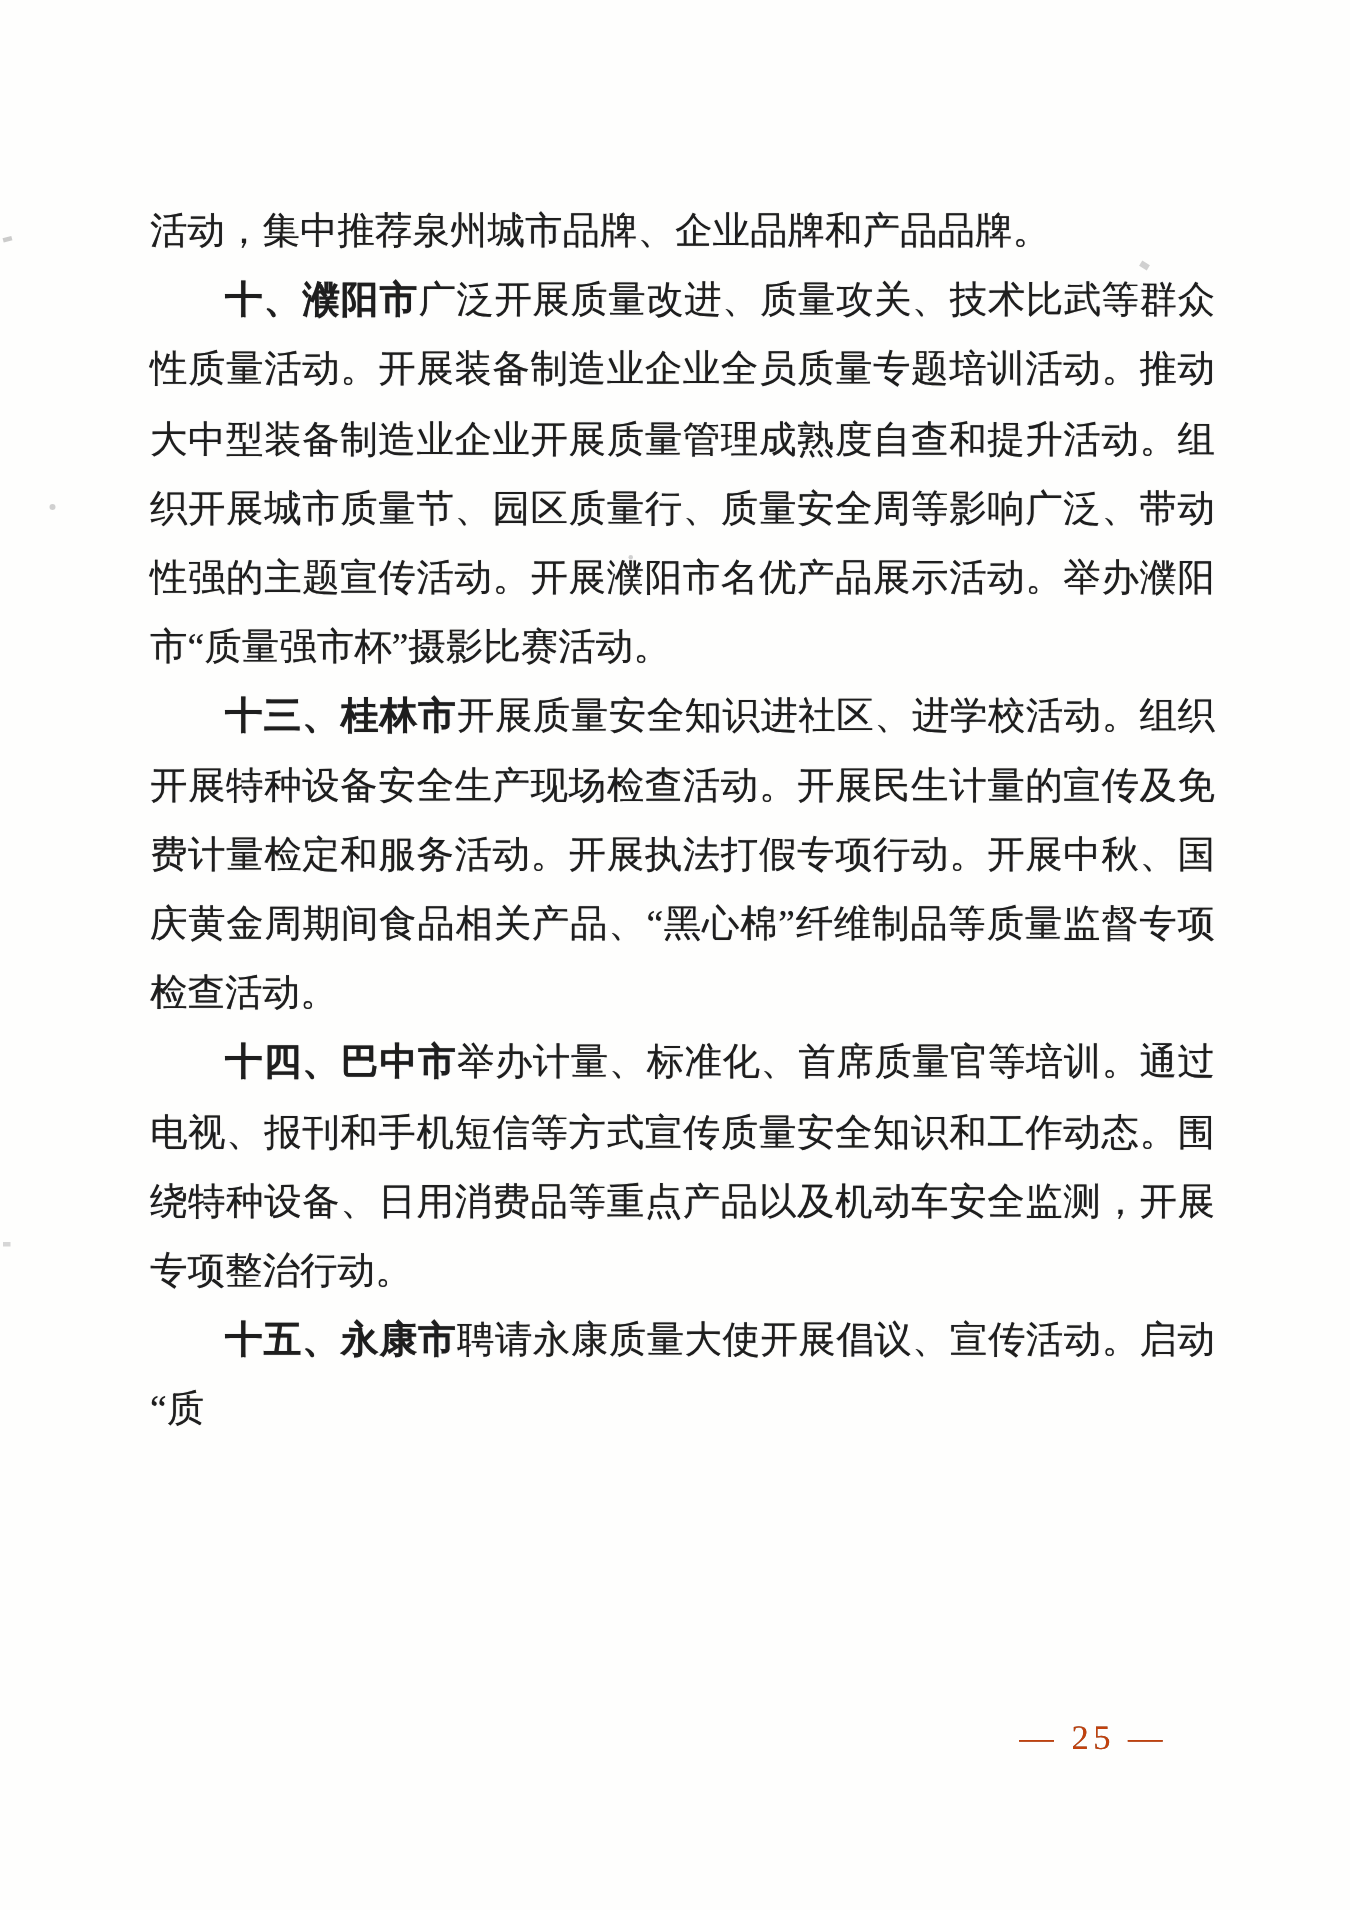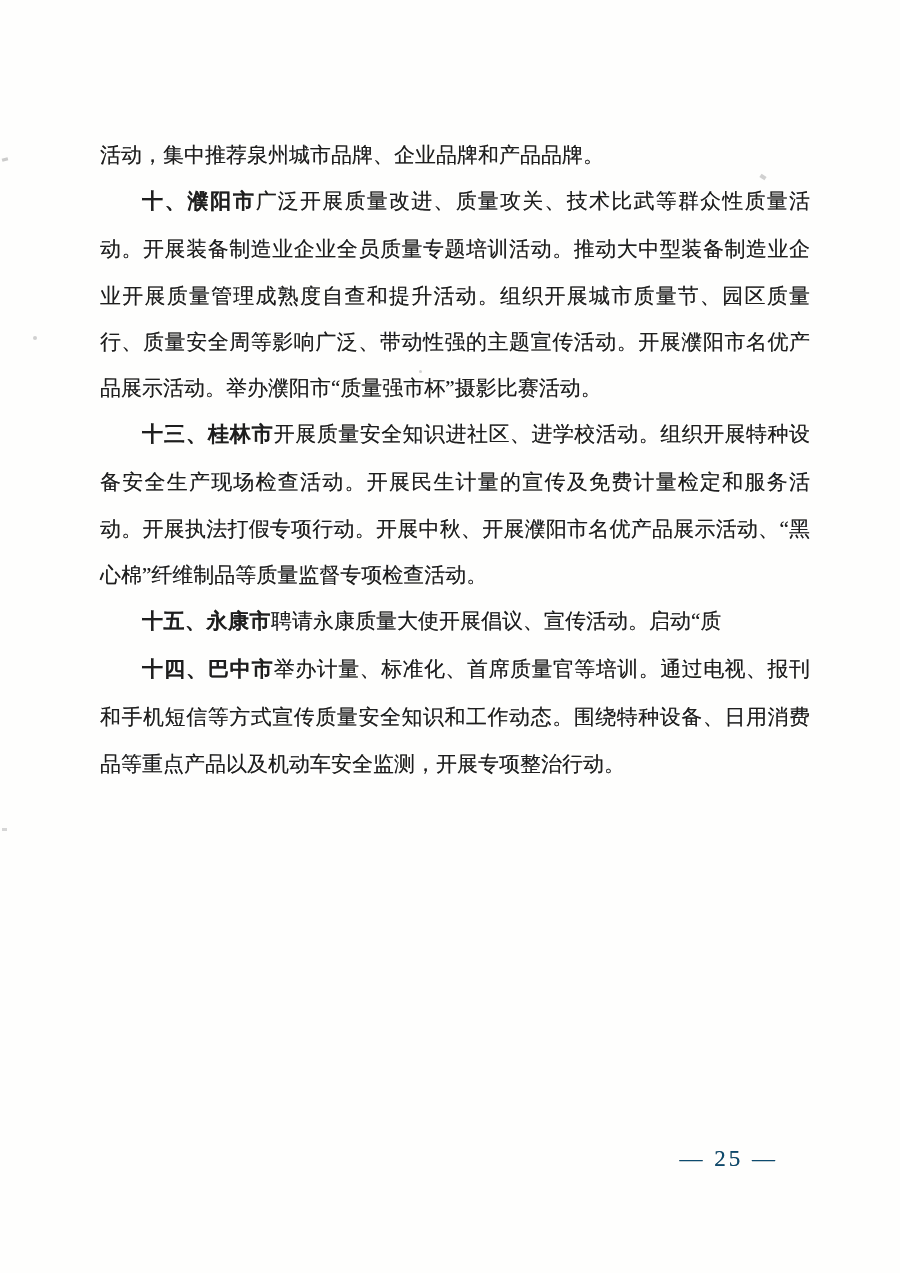--- a/index.html
+++ b/index.html
@@ -15,46 +15,46 @@
     background: #fefefd;
     overflow: hidden;
     font-family: "Liberation Serif", "DejaVu Serif", serif;
   }
   .content {
     position: absolute;
     left: 100px;
     top: 132px;
     width: 710px;
     color: #1e1e1e;
-    font-size: 21px;
+    font-size: 25px;
     line-height: 46.2px;
     text-shadow: 0 0 0.5px rgba(0,0,0,0.55);
   }
   .para {
     margin: 0;
     padding: 0;
     text-align: justify;
     text-align-last: left;
     text-justify: inter-character;
     word-break: break-all;
   }
   .para.indent {
     text-indent: 2em;
   }
   .lead {
     font-weight: 700;
-    font-family: Liberation Mono, monospace;
+    font-family: Liberation Serif, serif;
     letter-spacing: 0.5px;
   }
   .page-number {
     position: absolute;
     top: 1146px;
     right: 122px;
     font-size: 23px;
-    color: #0c4a6e;
+    color: #c2410c;
     letter-spacing: 3px;
     white-space: nowrap;
     text-shadow: 0 0 0.4px rgba(0,0,0,0.5);
   }
   
   .speck {
     position: absolute;
     background: #9a9a9a;
     opacity: 0.5;
   }
@@ -68,25 +68,25 @@
 <body>
 
 <div class="page">
   <div class="content">
   <p class="para"><span class="body-text">活动，集中推荐泉州城市品牌、企业品牌和产品品牌。</span></p>
 
   <p class="para indent"><b class="lead">十、濮阳市</b><span class="body-text">广泛开展质量改进、质量攻关、技术比武等群众性质量活动。开展装备制造业企业全员质量专题培训活动。推动大中型装备制造业企业开展质量管理成熟度自查和提升活动。组织开展城市质量节、园区质量行、质量安全周等影响广泛、带动性强的主题宣传活动。开展濮阳市名优产品展示活动。举办濮阳市“质量强市杯”摄影比赛活动。</span></p>
 
 
 
-  <p class="para indent"><b class="lead">十三、桂林市</b><span class="body-text">开展质量安全知识进社区、进学校活动。组织开展特种设备安全生产现场检查活动。开展民生计量的宣传及免费计量检定和服务活动。开展执法打假专项行动。开展中秋、开展濮阳市名优产品展示活动、“黑心棉”纤维制品等质量监督专项检查活动。</span></p>
+  <p class="para indent"><b class="lead">十三、桂林市</b><span class="body-text">开展质量安全知识进社区、进学校活动。组织开展特种设备安全生产现场检查活动。开展民生计量的宣传及免费计量检定和服务活动。开展执法打假专项行动。开展中秋、国庆黄金周期间食品相关产品、“黑心棉”纤维制品等质量监督专项检查活动。</span></p>
+
+  <p class="para indent"><b class="lead">十四、巴中市</b><span class="body-text">举办计量、标准化、首席质量官等培训。通过电视、报刊和手机短信等方式宣传质量安全知识和工作动态。围绕特种设备、日用消费品等重点产品以及机动车安全监测，开展专项整治行动。</span></p>
 
   <p class="para indent"><b class="lead">十五、永康市</b><span class="body-text">聘请永康质量大使开展倡议、宣传活动。启动“质</span></p>
-
-  <p class="para indent"><b class="lead">十四、巴中市</b><span class="body-text">举办计量、标准化、首席质量官等培训。通过电视、报刊和手机短信等方式宣传质量安全知识和工作动态。围绕特种设备、日用消费品等重点产品以及机动车安全监测，开展专项整治行动。</span></p>
 </div>
 
   <div class="page-number">— 25 —</div>
 
   <div class="speck spk1"></div>
   <div class="speck spk2"></div>
   <div class="speck spk3"></div>
   <div class="speck spk4"></div>
   <div class="speck spk5"></div>
 </div>

